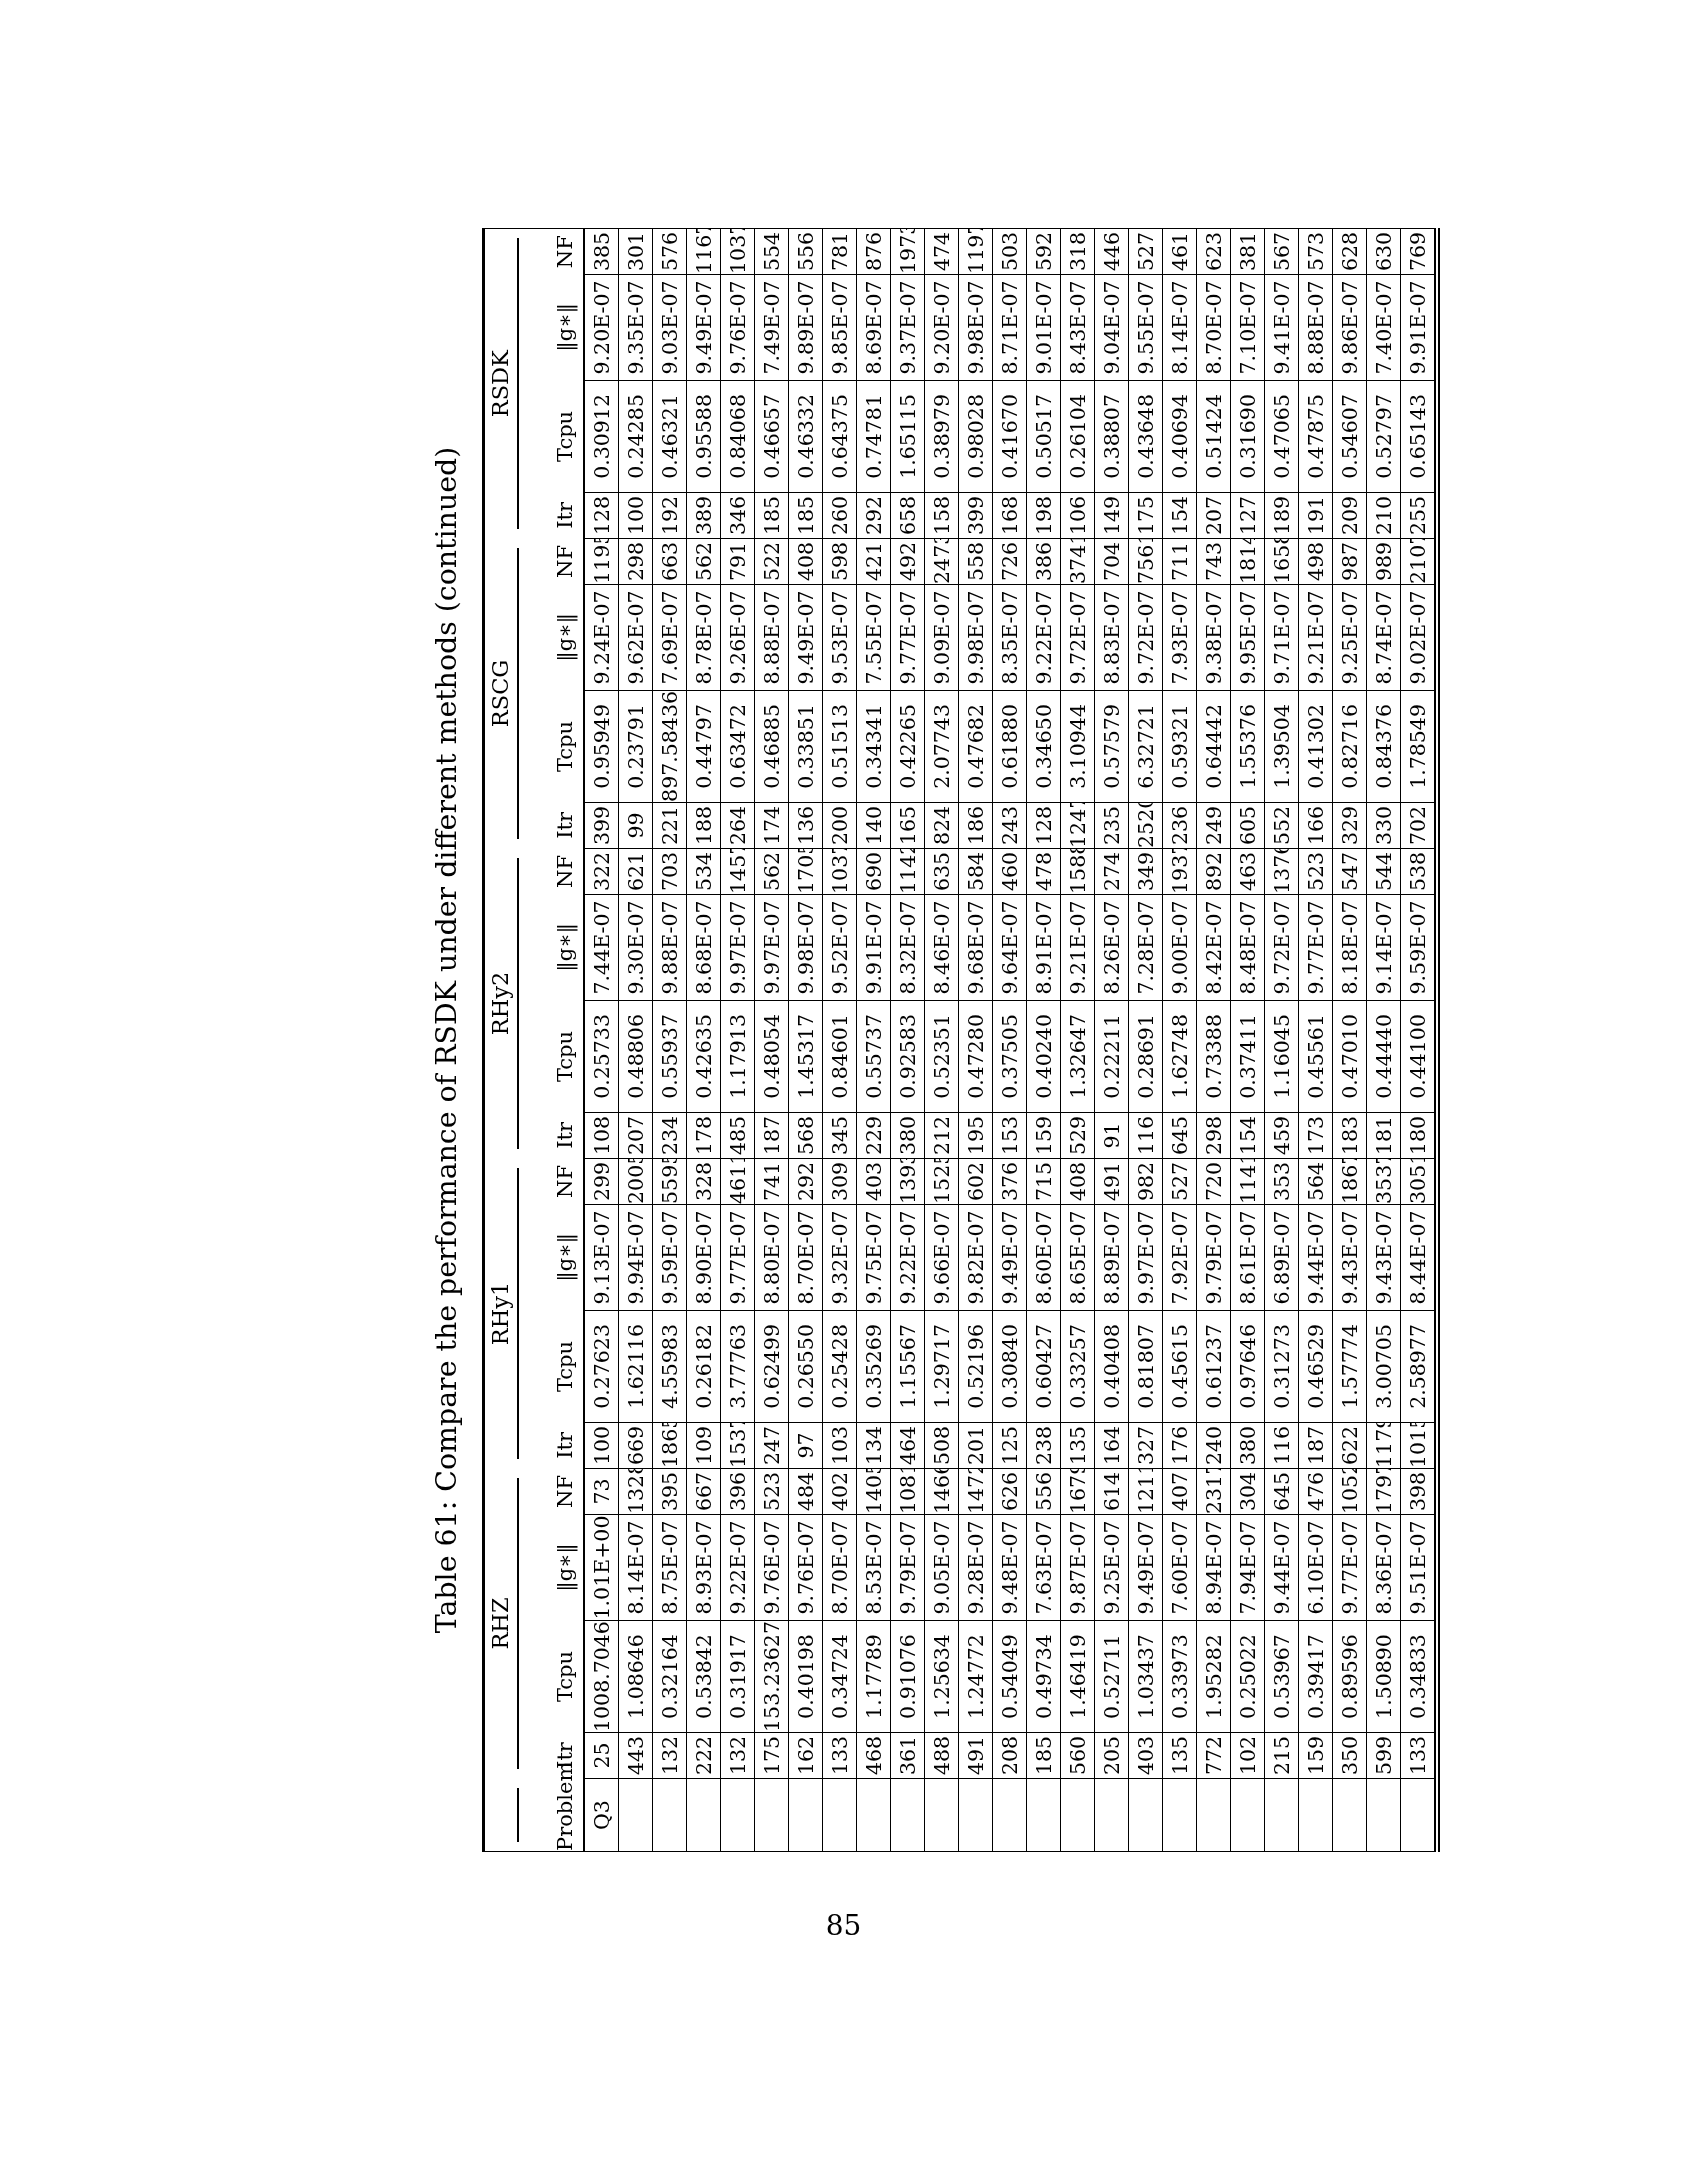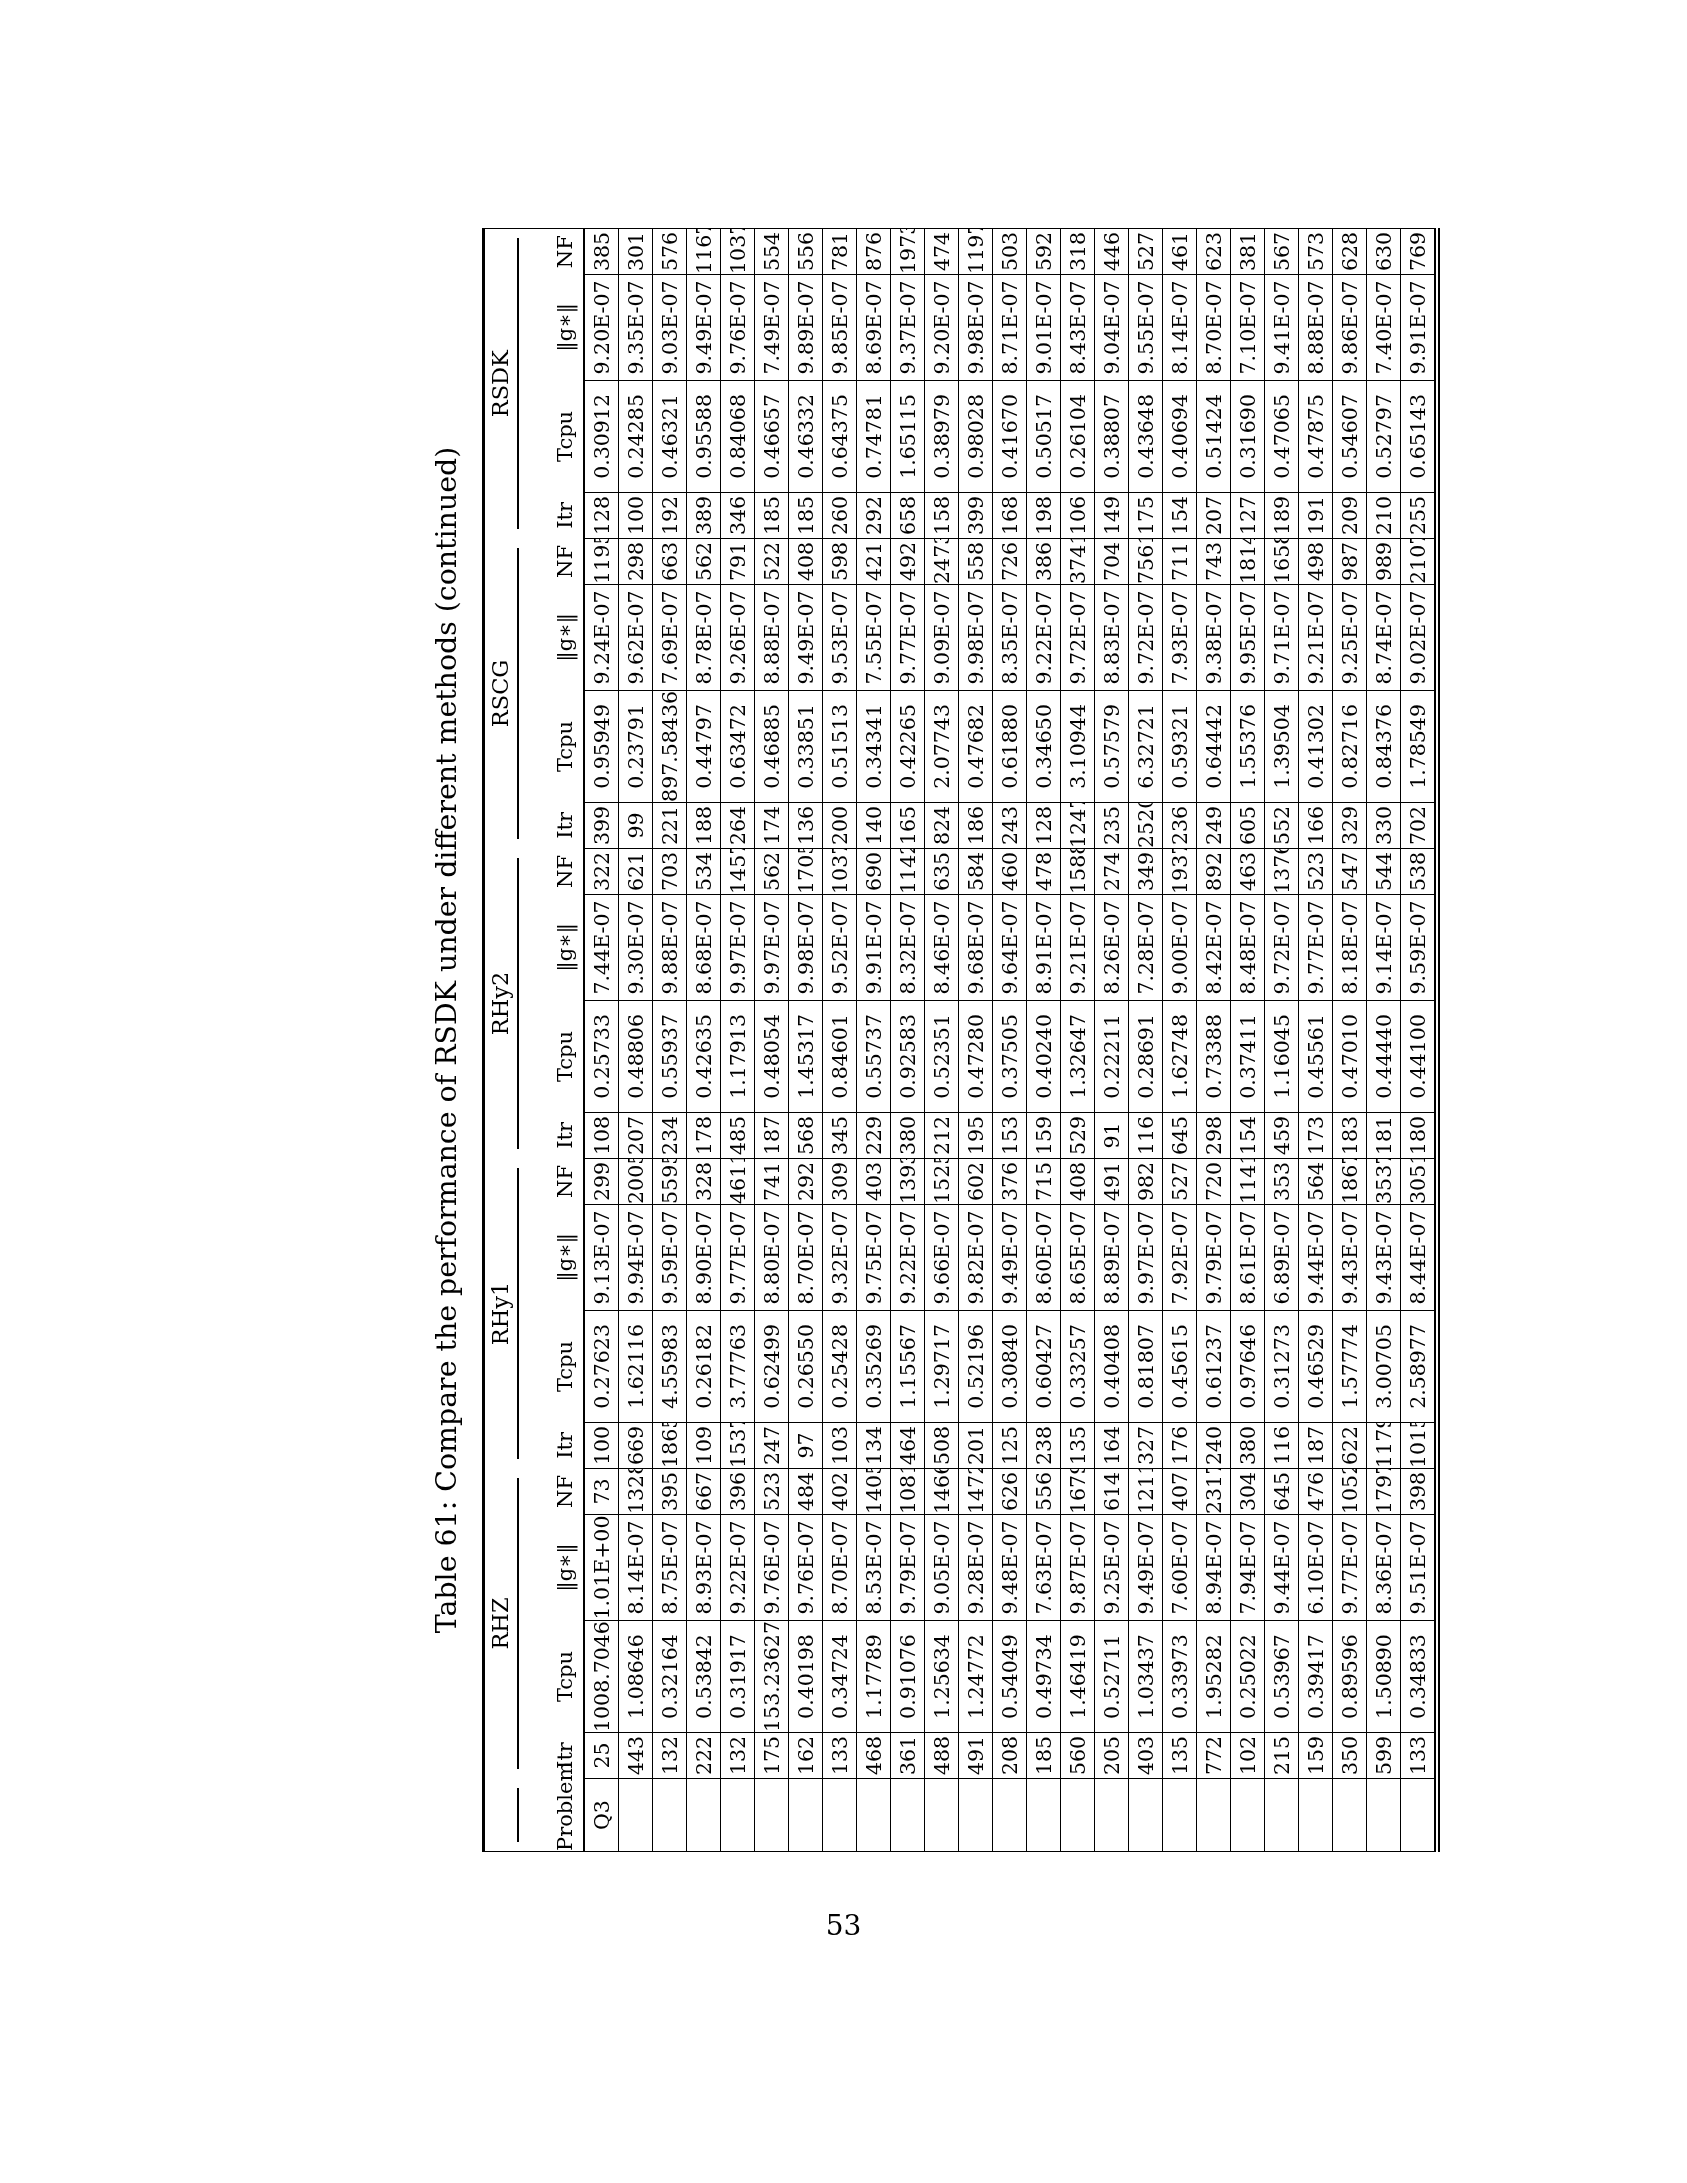--- a/index.html
+++ b/index.html
@@ -731,14 +731,14 @@
           <td>2107</td>
           <td>255</td>
           <td>0.65143</td>
           <td>9.91E-07</td>
           <td>769</td>
         </tr>
       </tbody>
   </table>
 </div>
 
-<div class="pageno">53</div>
+<div class="pageno">85</div>
 
 
 </body></html>

